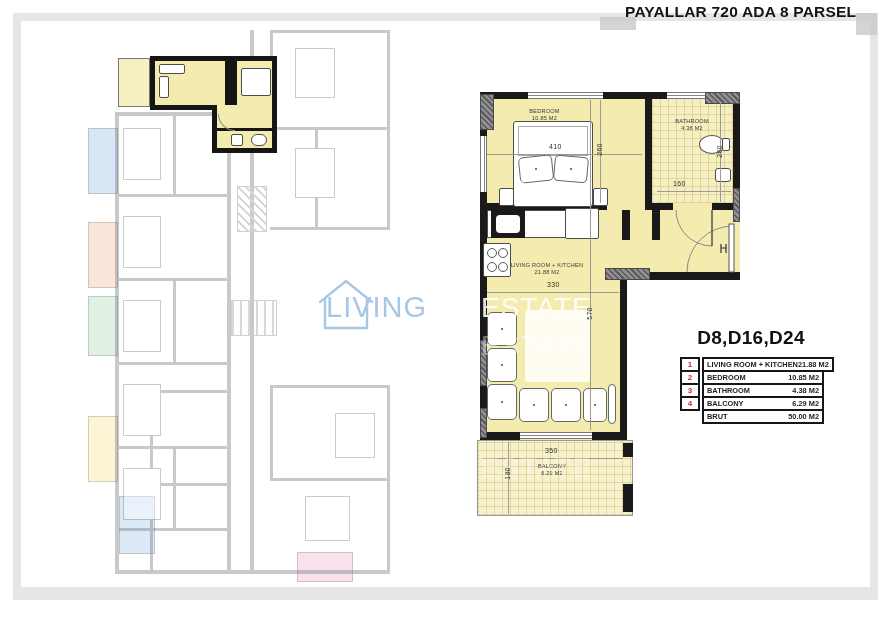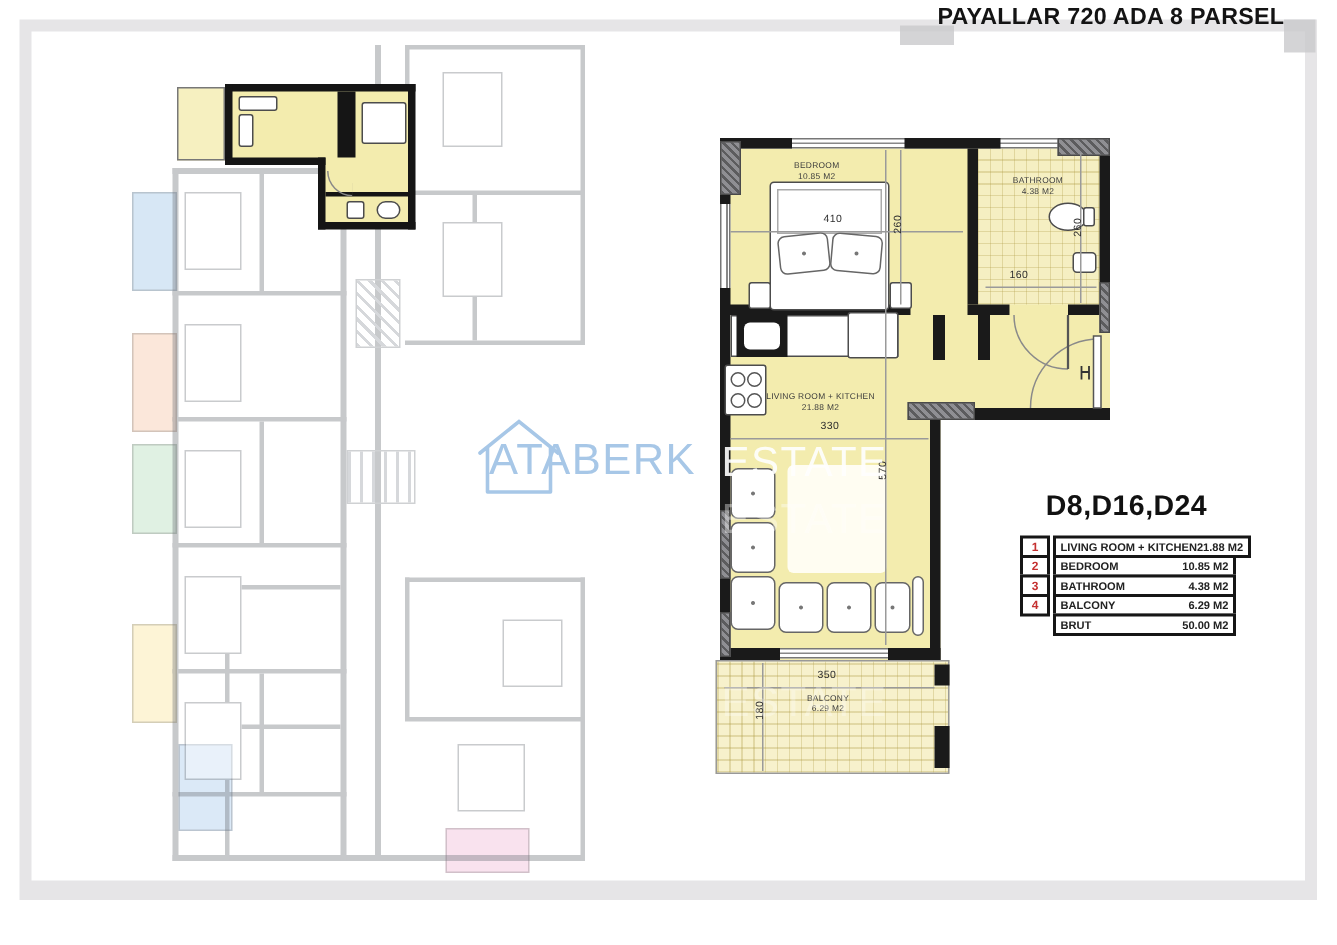--- a/index.html
+++ b/index.html
@@ -249,21 +249,21 @@
   </div>
   <div class="rlabel" style="left:30px;top:375px;width:90px;">
     <div>BALCONY</div>
     <div>6.29 M2</div>
   </div>
 </div>
 
 <svg class="abs" style="left:318px;top:277px;" width="56" height="56">
   <path d="M2 25 L28 4 L54 25 M7 21 V51 M49 21 V51 M7 51 H49" fill="none" stroke="#a7c7e7" stroke-width="2.4" stroke-linecap="round"></path>
 </svg>
-<div class="wm-blue" style="left:326px;top:291px;">ATABERK</div>
+<div class="wm-blue" style="left:326px;top:291px;">LIVING</div>
 <div class="wm-white" style="left:481px;top:292px;opacity:.9;">ESTATE</div>
 <div class="wm-white" style="left:481px;top:330px;opacity:.38;">ESTATE</div>
 <div class="wm-white" style="left:481px;top:452px;opacity:.3;">ESTATE</div>
 
 <div class="unitlbl">D8,D16,D24</div>
 
 <div class="atable">
   <div class="t-row">
     <div class="t-num">1</div>
     <div class="t-main">

